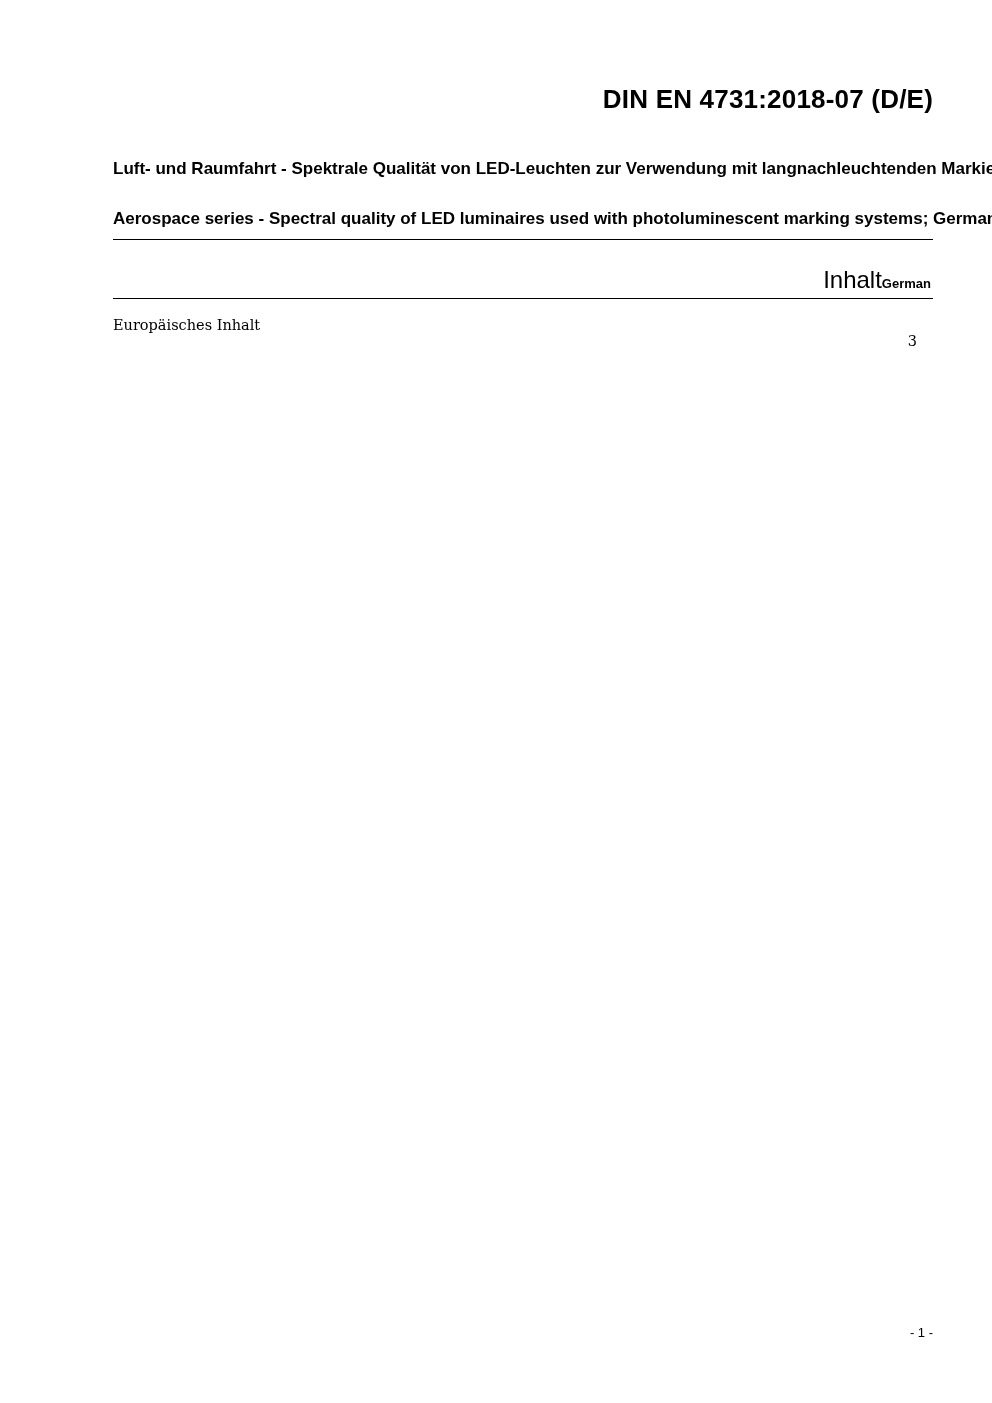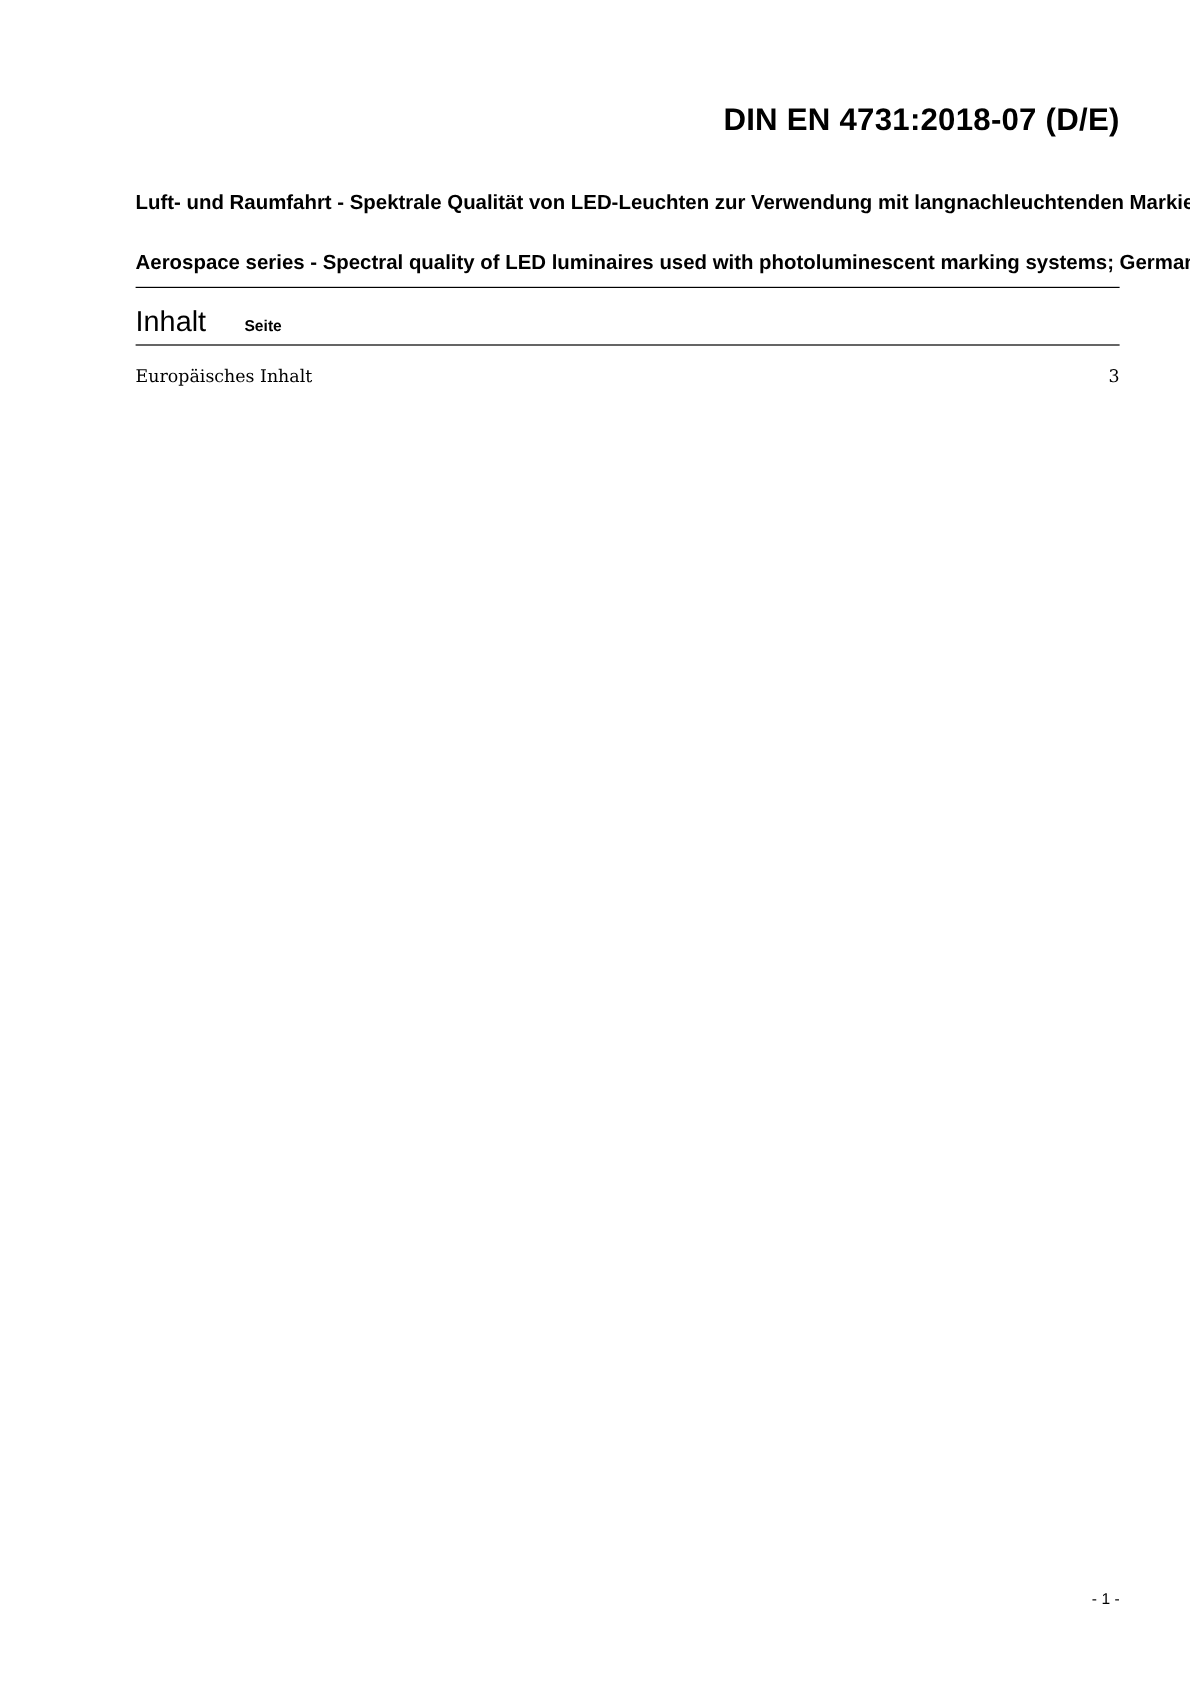--- a/index.html
+++ b/index.html
@@ -13,21 +13,21 @@
     font-family: "Liberation Serif", serif;
     color: #000000;
     position: relative;
     overflow: hidden;
   }
   .page {
     position: relative;
     width: 788px;
     height: 1403px;
     box-sizing: border-box;
-    padding: 0;
+    padding: 16px;
   }
   .content {
     position: absolute;
     left: 113px;
     top: 0;
     width: 820px;
   }
 
   
   .doc-number {
@@ -59,24 +59,23 @@
     border: 0;
     border-top: 1.3px solid #000;
     margin: 0;
     width: 820px;
   }
 
   
   .toc-head {
     display: flex;
     align-items: baseline;
-    justify-content: flex-start;
-    margin-top: 15px;
+    justify-content: flex-end;
+    margin-top: 26px;
     margin-bottom: 4px;
-    gap: 32px;
   }
   .toc-head .h-left {
     font-family: "Liberation Sans", sans-serif;
     font-size: 24px;
     font-weight: normal;
   }
   .toc-head .h-right {
     font-family: "Liberation Sans", sans-serif;
     font-size: 13px;
     font-weight: bold;
@@ -150,21 +149,21 @@
     <div class="doc-number">DIN EN 4731:2018-07 (D/E)</div>
 
     <div class="title-de">Luft- und Raumfahrt - Spektrale Qualität von LED-Leuchten zur Verwendung mit langnachleuchtenden Markierungssystemen; Deutsche und Englische Fassung EN 4731:2018</div>
 
     <div class="title-en">Aerospace series - Spectral quality of LED luminaires used with photoluminescent marking systems; German and English version EN 4731:2018</div>
 
     <hr class="rule">
 
     <div class="toc-head">
       <div class="h-left">Inhalt</div>
-      <div class="h-right">Seite</div>
+      <div class="h-right">German</div>
     </div>
 
     <hr class="rule-thin">
 
     <div class="toc" id="toc-list">
         <div class="toc-row">
           <span class="num wide"></span>
           <span class="mid"><span class="label">Europäisches Inhalt</span><span class="dots"></span></span>
           <span class="page">3</span>
         </div>

